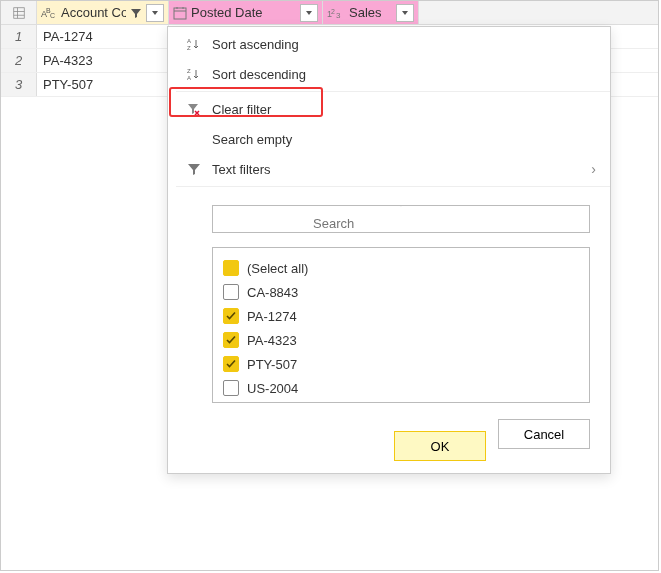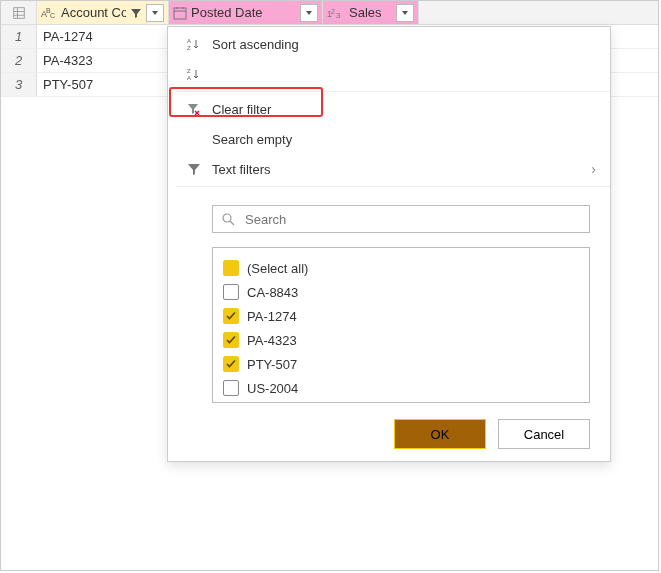--- a/index.html
+++ b/index.html
@@ -130,20 +130,21 @@
   }
   .search-wrap {
     border: 1px solid #bbb;
     height: 28px;
     display: flex;
     align-items: center;
     padding: 0 8px;
     gap: 8px;
     color: #888;
     margin-bottom: 14px;
+    flex-direction: column;
   }
   .search-wrap input {
     border: none;
     outline: none;
     flex: 1;
     font-family: inherit;
     font-size: 13px;
     color: #333;
     background: transparent;
   }
@@ -183,21 +184,21 @@
     height: 30px;
     display: flex;
     align-items: center;
     justify-content: center;
     border: 1px solid #bbb;
     background: #fff;
     cursor: pointer;
     font-family: inherit;
     font-size: 13px;
   }
-  .btn.primary { background: #a16207; border-color: #f2c811; }
+  .btn.primary { background: #fef9c3; border-color: #f2c811; margin-top: 12px; }
 </style>
 </head>
 <body>
 <div class="frame">
 
   <div class="hdr-row">
     <div class="row-num-hdr">
       <svg viewBox="0 0 16 16">
         <rect x="1" y="1" width="14" height="14" fill="none" stroke="#888" stroke-width="1"></rect>
         <line x1="1" y1="6" x2="15" y2="6" stroke="#888" stroke-width="1"></line>
@@ -285,20 +286,21 @@
       <span class="mi-label">Sort ascending</span>
     </div>
     <div class="menu-item">
       <span class="mi-icon">
         <svg width="14" height="14" viewBox="0 0 14 14">
             <text x="0" y="6" font-size="6" fill="#666">Z</text>
             <text x="0" y="13" font-size="6" fill="#666">A</text>
             <path d="M9 3 v8 M7 9 l2 2 l2 -2" stroke="#666" fill="none" stroke-width="1"></path>
           </svg>
       </span>
+      <span class="mi-label">Sort descending</span>
     </div>
     <div class="menu-sep"></div>
     <div class="menu-item" style="position:relative;">
       <span class="mi-icon">
         <svg width="14" height="14" viewBox="0 0 14 14">
             <path d="M1 2 h10 L7 7 v4 l-2 1 V7 Z" fill="#888"></path>
             <path d="M8 9 l4 4 M12 9 l-4 4" stroke="#d13" stroke-width="1.5"></path>
           </svg>
       </span>
       <span class="mi-label">Clear filter</span>

